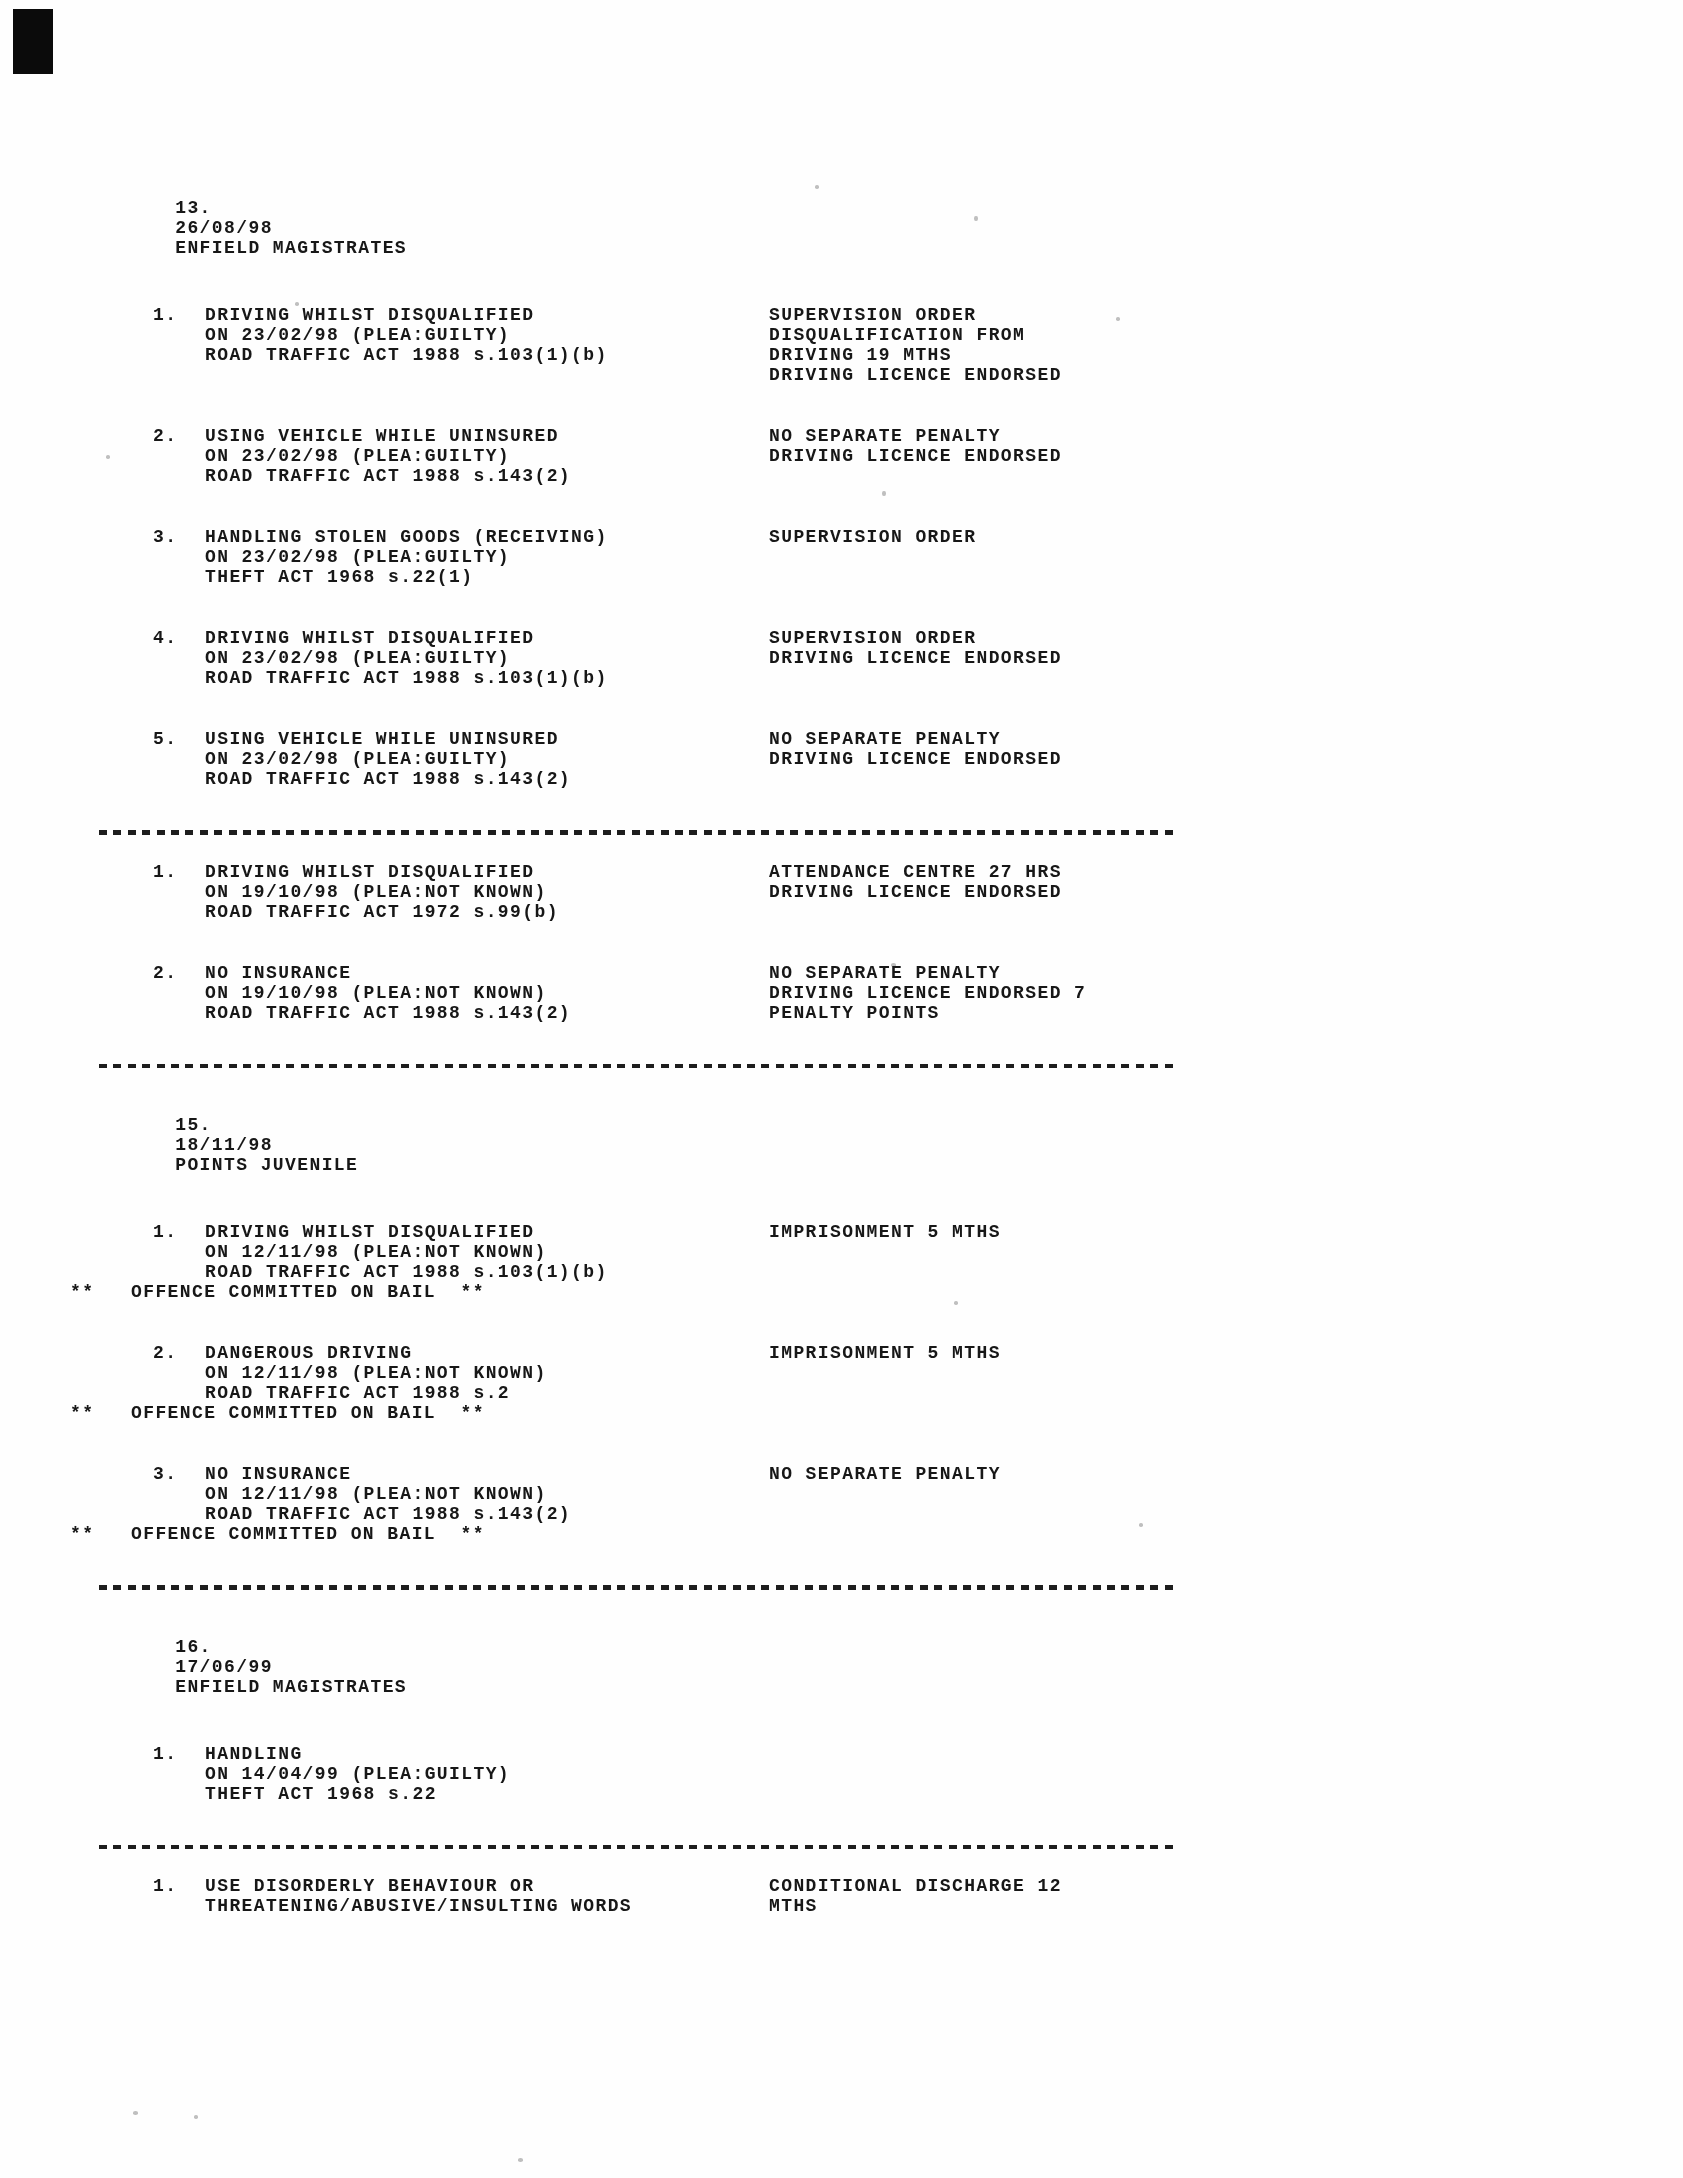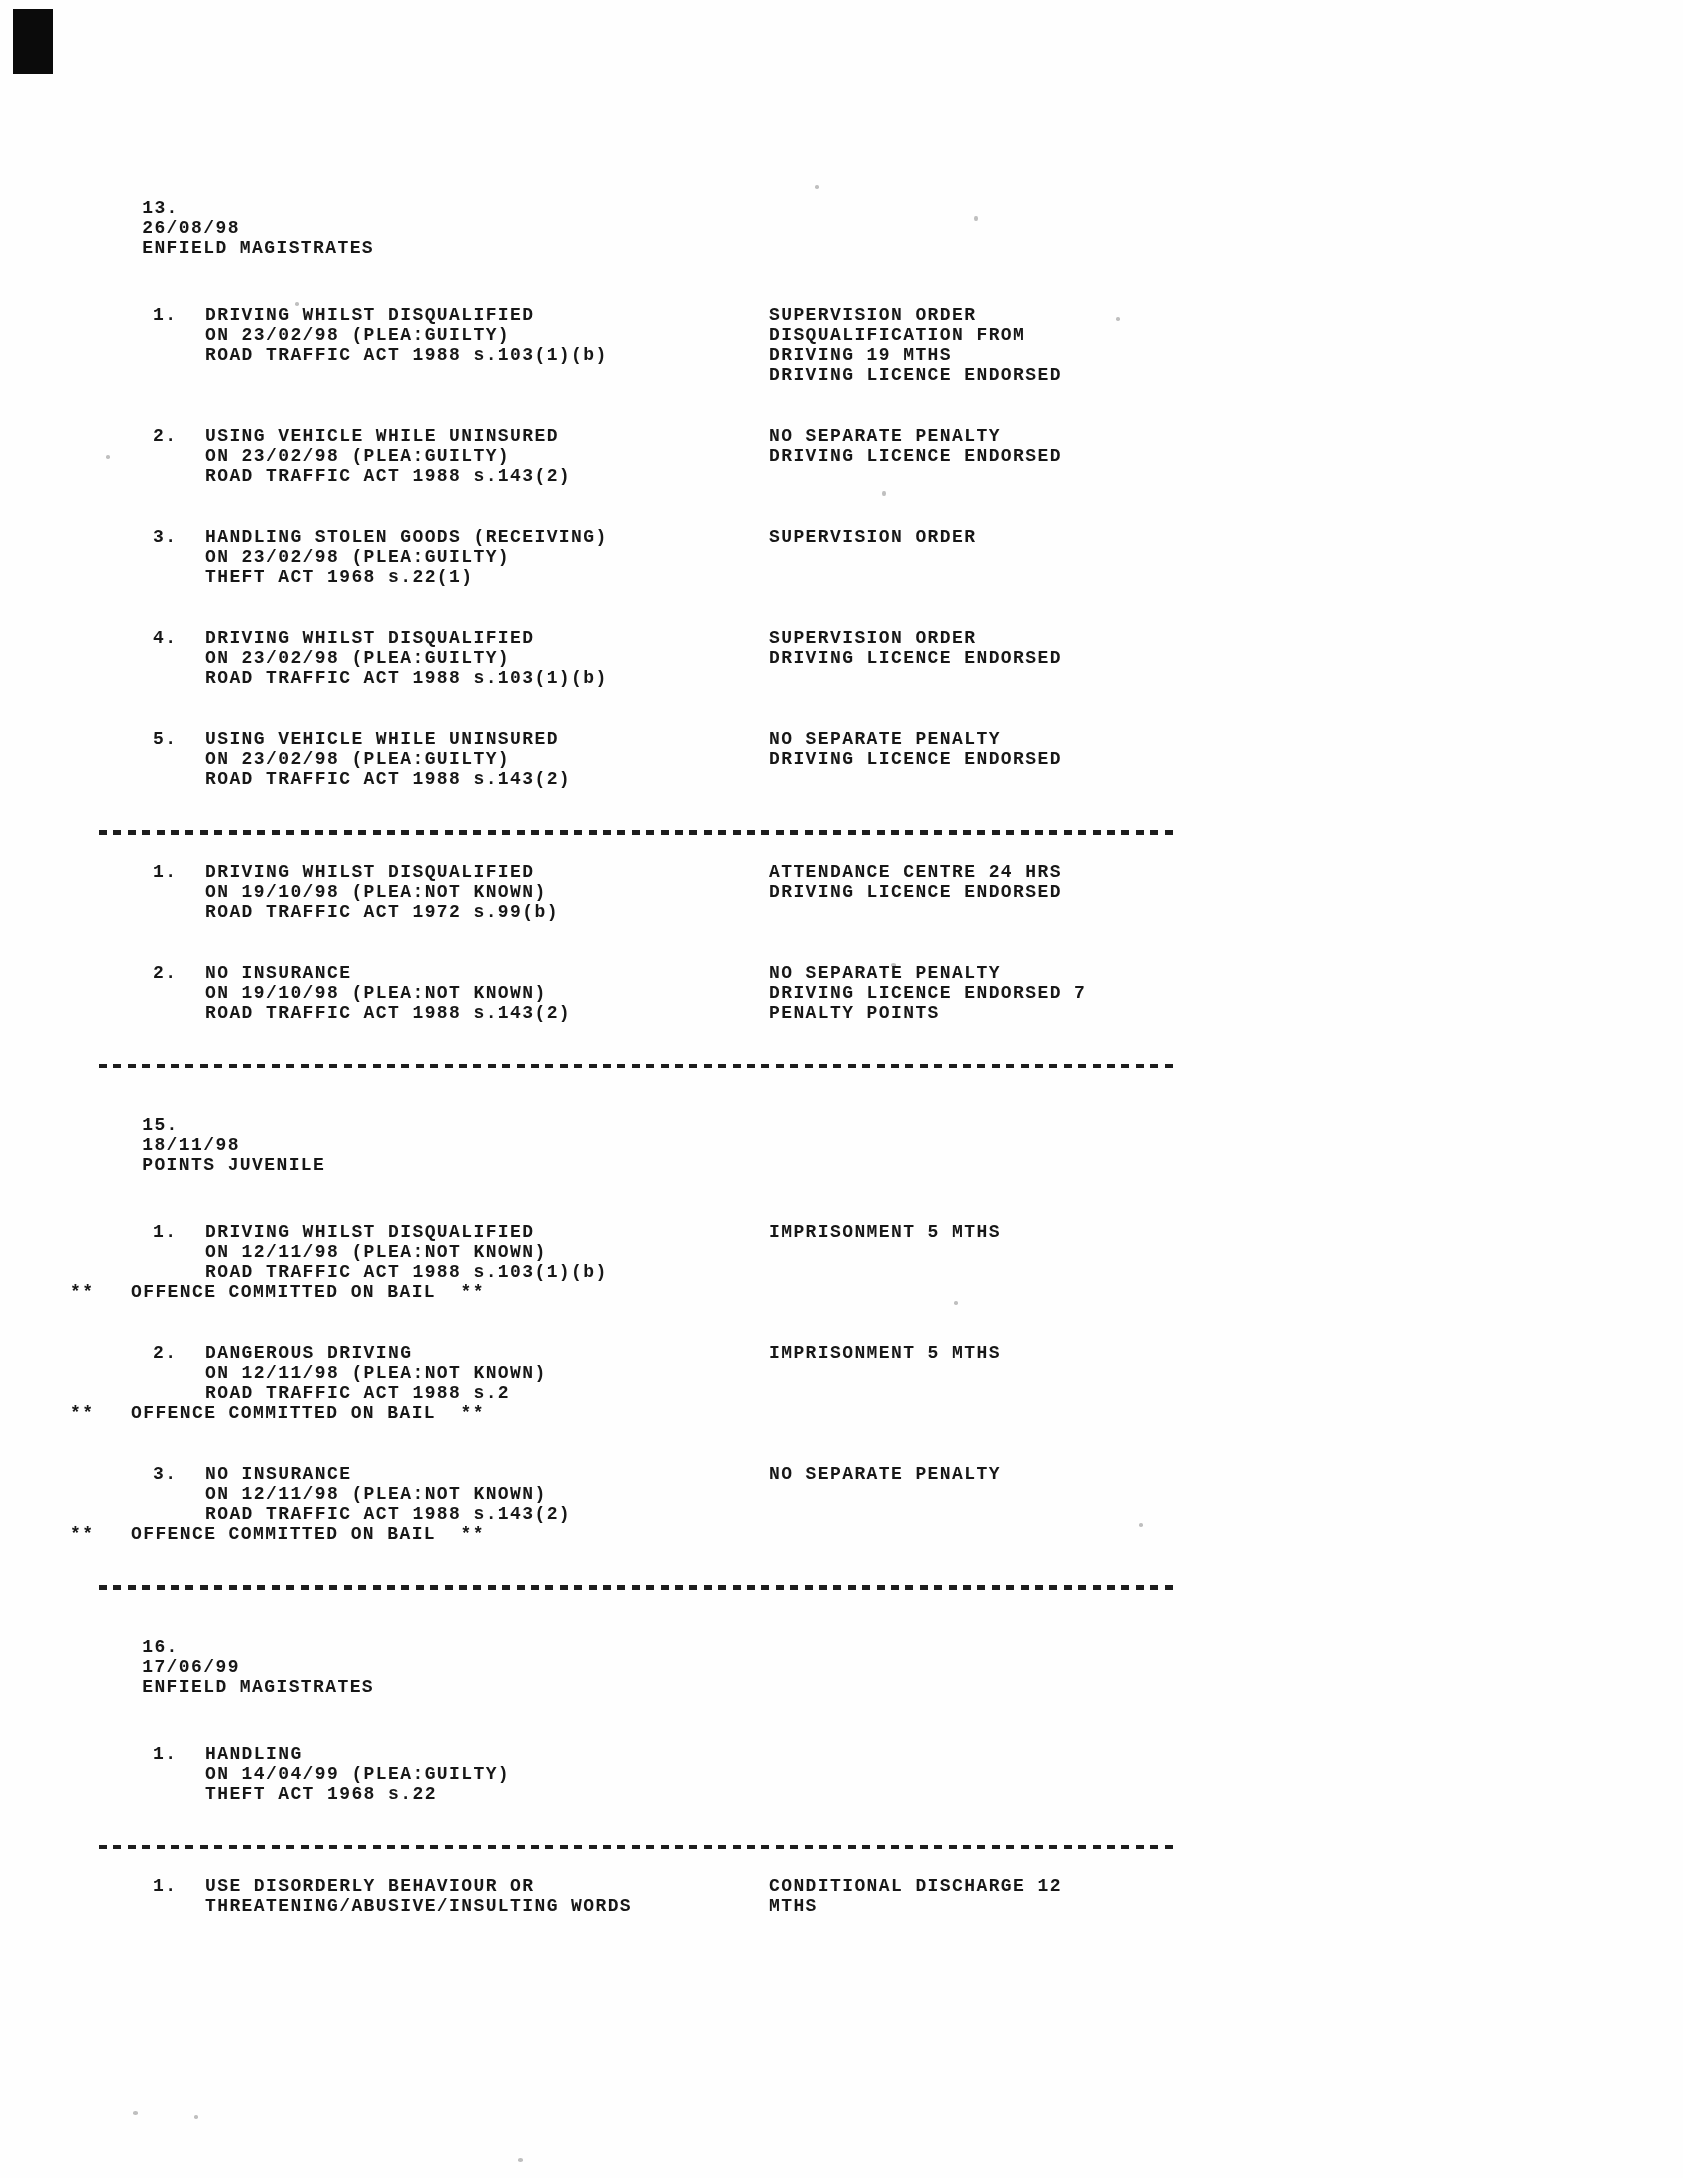--- a/index.html
+++ b/index.html
@@ -14,21 +14,21 @@
     letter-spacing:1.4px;
     color:#171717;
     overflow:hidden;
   }
   .corner-mark{
     position:absolute;left:12.6px;top:9px;width:40px;height:65px;
     background:#0b0b0b;
   }
   .content{position:absolute;top:178px;left:0;right:0;}
   .entry{margin:0;}
-  .entry-header{padding-left:69px;margin-bottom:27px;white-space:pre;}
+  .entry-header{padding-left:102px;margin-bottom:27px;white-space:pre;}
   .entry-number{display:inline-block;width:78px;}
   .entry-date{display:inline-block;width:230px;}
   .entry-court{display:inline;}
   .item{display:flex;align-items:flex-start;padding-left:153px;margin-bottom:41px;}
   .item.has-bail{margin-bottom:0;}
   .item-num{flex:none;width:52px;white-space:pre;}
   .item-left{flex:none;width:564px;}
   .item-right{flex:none;width:468px;}
   .line{white-space:pre;}
   .bail-line{padding-left:70px;white-space:pre;margin-bottom:41px;}
@@ -167,21 +167,21 @@
     <div>
   <div>
     <div class="item">
       <div class="item-num">1.</div>
       <div class="item-left">
                 <div class="line">DRIVING WHILST DISQUALIFIED</div>
                 <div class="line">ON 19/10/98 (PLEA:NOT KNOWN)</div>
                 <div class="line">ROAD TRAFFIC ACT 1972 s.99(b)</div>
               </div>
       <div class="item-right">
-                <div class="line">ATTENDANCE CENTRE 24 HRS</div>
+                <div class="line">ATTENDANCE CENTRE 27 HRS</div>
                 <div class="line">DRIVING LICENCE ENDORSED</div>
               </div>
     </div>
 
   </div>
 
   <div>
     <div class="item">
       <div class="item-num">2.</div>
       <div class="item-left">

